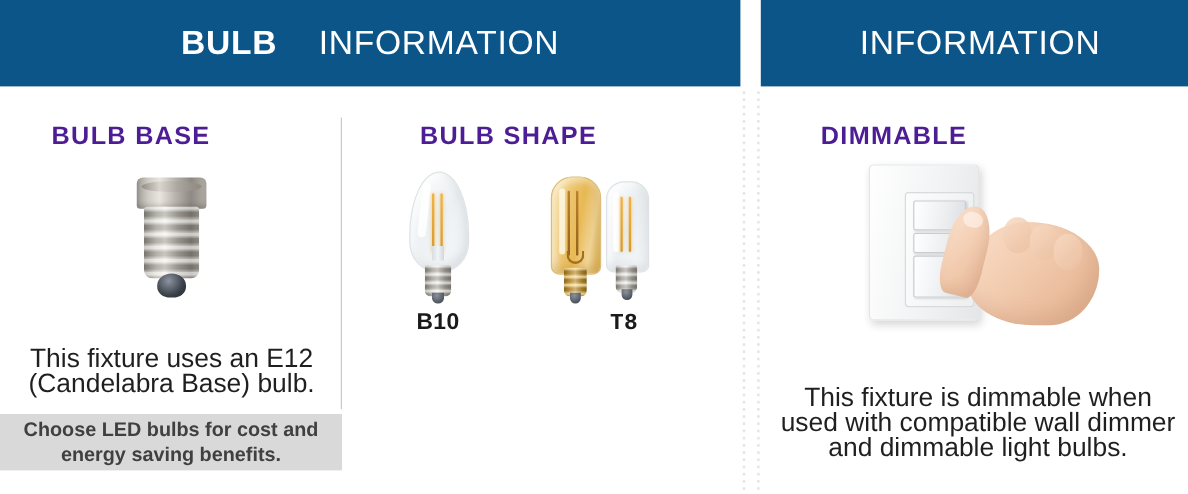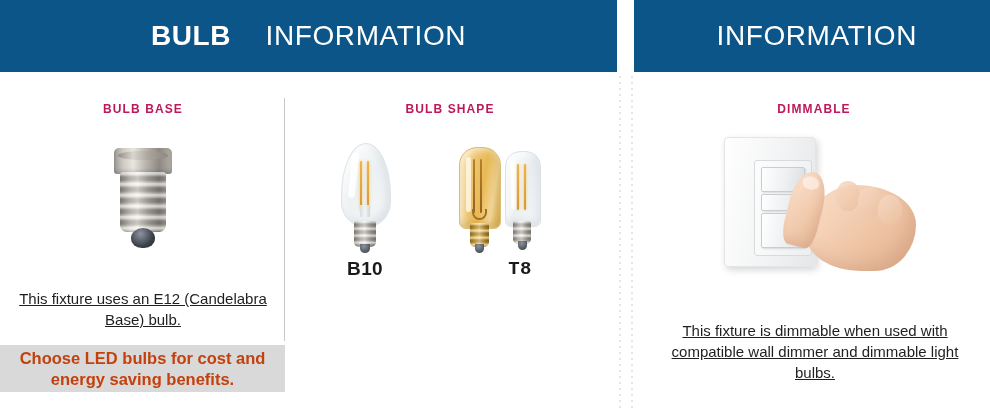--- a/index.html
+++ b/index.html
@@ -44,26 +44,26 @@
 
   
   .vrule{
     position:absolute;left:284px;top:98px;width:1px;height:243px;
     background:#c9c9c9;
   }
 
   
   .col-head{
     position:absolute;
-    font-size:12px;font-weight:bold;color:#be185d;
-    letter-spacing:1.1px;text-align:center;white-space:nowrap;
+    font-size:21px;font-weight:bold;color:#4c1d95;
+    letter-spacing:1.1px;white-space:nowrap;
   }
   .ch-base {left:43px; top:102px; width:200px;}
   .ch-shape{left:350px;top:102px; width:200px;}
-  .ch-dim  {left:714px;top:102px; width:200px;}
+  .ch-dim  {left:684px;top:102px; width:200px;}
 
   
   .art{position:absolute;}
 
   
   .e12{left:114px;top:148px;width:58px;height:102px;}
   .e12 .collar{
     position:absolute;left:0;top:0;width:58px;height:26px;
     border-radius:5px 5px 3px 3px;
     background:linear-gradient(90deg,#9d9a94 0%,#cfcbc4 16%,#e9e6e0 33%,#b9b5ad 55%,#8e8a83 78%,#b4b0a8 100%);
@@ -215,34 +215,34 @@
     position:absolute;font-size:19px;font-weight:bold;color:#1a1a1a;
     text-align:center;white-space:nowrap;letter-spacing:.3px;
   }
   .bn-e12{left:43px; top:258px;width:200px;}
   .bn-b10{left:265px;top:258px;width:200px;}
   .bn-t8 {left:420px;top:258px;width:200px;font-family:Liberation Mono, monospace;}
 
   
   .para{
     position:absolute;
-    font-size:15px;line-height:21px;color:#1f1f1f;text-align:center;text-decoration:underline;
+    font-size:22px;line-height:21px;color:#1f1f1f;text-align:center;
   }
   .p-base {left:8px; top:288px;width:270px;}
   .p-shape{left:300px;top:288px;width:310px;}
   .p-dim  {left:650px;top:288px;width:330px;margin-top:32px;}
 
   
   .callout{
     position:absolute;left:0;top:345px;width:285px;height:47px;
     background:#d9d9d9;
     display:flex;align-items:center;justify-content:center;
   }
   .callout .ctext{
-    font-size:16.5px;line-height:21px;font-weight:bold;color:#c2410c;
+    font-size:16.5px;line-height:21px;font-weight:bold;color:#404040;
     text-align:center;width:252px;
   }
 
   
   .dimmer{position:absolute;left:712px;top:133px;width:205px;height:140px;}
   .dimmer .plate{
     position:absolute;left:12px;top:4px;width:90px;height:128px;
     background:linear-gradient(100deg,#ffffff,#f2f3f4 55%,#e4e6e8);
     border:1px solid #e3e5e7;border-radius:4px;
     box-shadow:2px 3px 7px rgba(0,0,0,.16);

